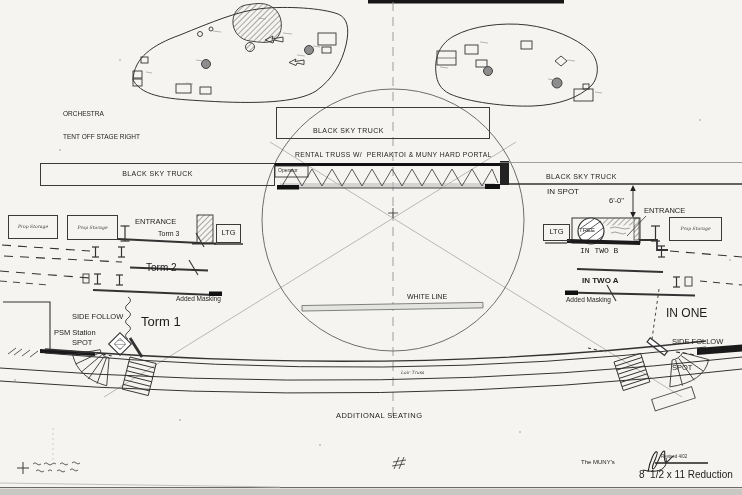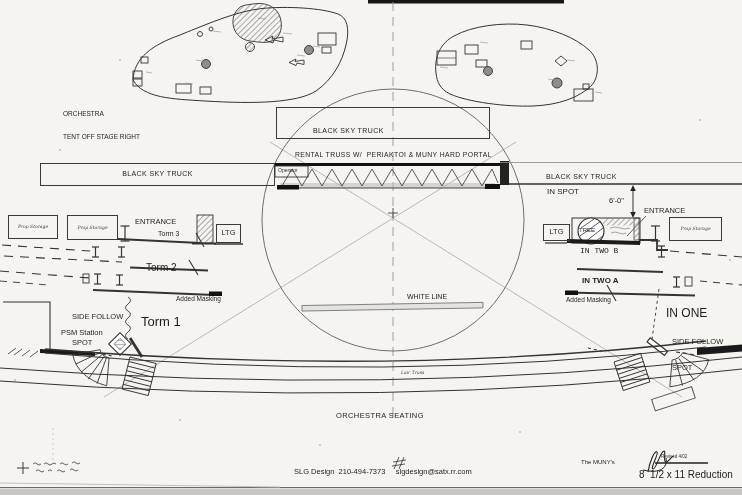--- a/index.html
+++ b/index.html
@@ -349,41 +349,40 @@
 
 <div class="lbl" style="left:135px;top:218px;font-size:7.5px;">ENTRANCE</div>
 <div class="lbl" style="left:158px;top:230px;font-size:7px;">Torm 3</div>
 <div class="lbl" style="left:146px;top:262px;font-size:10px;">Torm 2</div>
 <div class="lbl" style="left:141px;top:294px;font-size:13px;margin-top:20px;">Torm 1</div>
 <div class="lbl" style="left:176px;top:295px;font-size:6.5px;">Added Masking</div>
 <div class="lbl" style="left:72px;top:295px;font-size:7.5px;">
   <div>SIDE FOLLOW</div>
   <div>SPOT</div>
 </div>
-<div class="lbl" style="left:61px;top:329px;font-size:7.5px;">PSM Station</div>
+<div class="lbl" style="left:54px;top:329px;font-size:7.5px;">PSM Station</div>
 
 <div class="lbl" style="left:547px;top:187px;font-size:8px;">IN SPOT</div>
 <div class="lbl" style="left:609px;top:197px;font-size:7.5px;">6'-0"</div>
 <div class="lbl" style="left:644px;top:207px;font-size:7.5px;">ENTRANCE</div>
 <div class="lbl" style="left:579px;top:227px;font-size:6px;">TREE</div>
 <div class="lbl" style="left:580px;top:246px;font-size:8px;font-family:Liberation Mono, monospace;">IN TWO B</div>
 <div class="lbl" style="left:582px;top:276px;font-size:8px;font-weight:bold;">IN TWO A</div>
 <div class="lbl" style="left:566px;top:296px;font-size:6.5px;">Added Masking</div>
 <div class="lbl" style="left:666px;top:306px;font-size:12px;">IN ONE</div>
 <div class="lbl" style="left:672px;top:320px;font-size:7.5px;">
   <div>SIDE FOLLOW</div>
   <div>SPOT</div>
 </div>
 
 <div class="lbl" style="left:407px;top:293px;font-size:7px;">WHITE LINE</div>
 <div class="lbl hand" style="left:401px;top:370px;font-size:4.5px;">Lair Truss</div>
-<div class="lbl sp" style="left:336px;top:412px;font-size:7.5px;">ORCHESTRA SEATING</div>
+<div class="lbl sp" style="left:336px;top:412px;font-size:7.5px;">ADDITIONAL SEATING</div>
 
 <div class="lbl" style="left:581px;top:421px;">
   <div style="font-size:6px;">The MUNY's</div>
   
 </div>
 <div class="lbl" style="left:661px;top:454px;font-size:4.5px;color:#333;">Revised 4/02</div>
 <div class="lbl" style="left:619px;top:469px;font-size:10px;margin-left:20px;">8  1/2 x 11 Reduction</div>
 
-<div class="lbl" style="left:294px;top:468px;font-size:7.5px;">SLG Design  210-494-7373     slgdesign@satx.rr.com</div>
 
 </div>
 
 </body></html>

